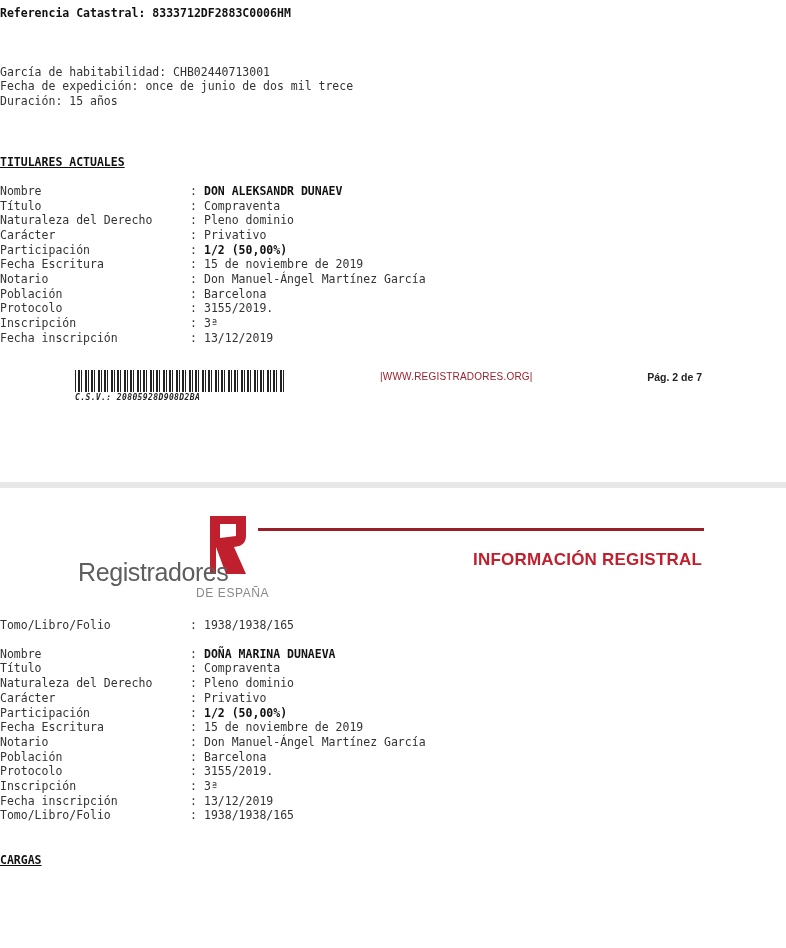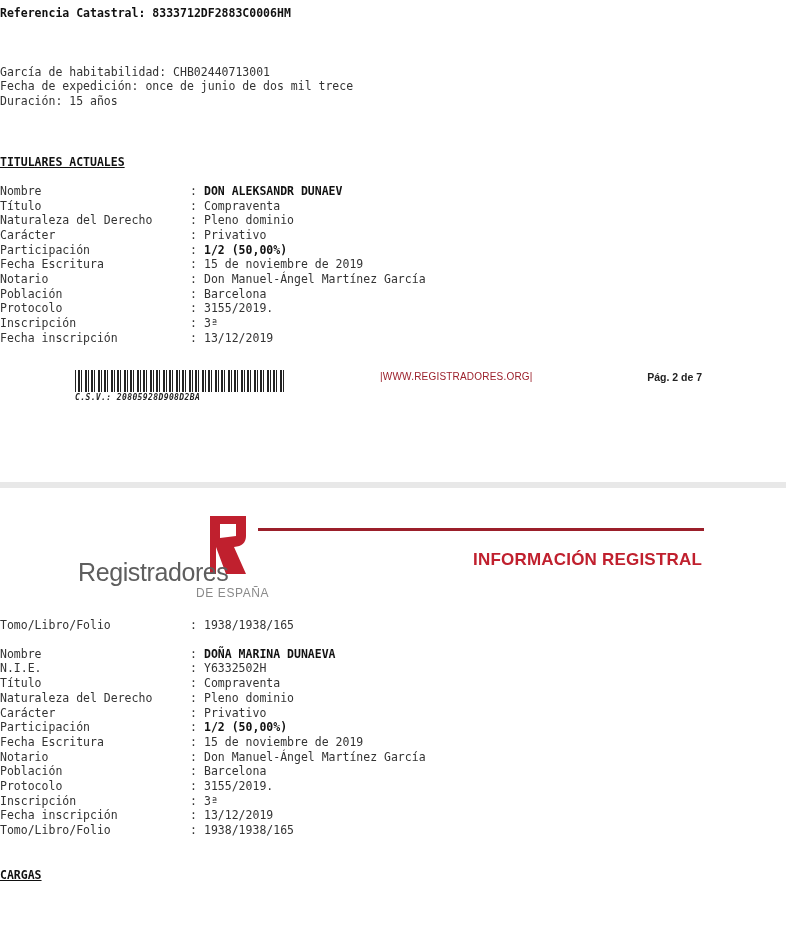--- a/index.html
+++ b/index.html
@@ -259,21 +259,20 @@
   </div>
 
   <div class="content">
     <span class="mono kv"><span class="k">Tomo/Libro/Folio</span><span class="sep">:</span><span>1938/1938/165</span></span>
   </div>
 
   <div class="spacer-sm"></div>
 
   <div class="content">
     <span class="mono kv"><span class="k">Nombre</span><span class="sep">:</span><span class="bold">DOÑA MARINA DUNAEVA</span></span>
-    <span class="mono kv"><span class="k">N.I.E.</span><span class="sep">:</span><span>Y6332502H</span></span>
     <span class="mono kv"><span class="k">Título</span><span class="sep">:</span><span>Compraventa</span></span>
     <span class="mono kv"><span class="k">Naturaleza del Derecho</span><span class="sep">:</span><span>Pleno dominio</span></span>
     <span class="mono kv"><span class="k">Carácter</span><span class="sep">:</span><span>Privativo</span></span>
     <span class="mono kv"><span class="k">Participación</span><span class="sep">:</span><span class="bold">1/2 (50,00%)</span></span>
     <span class="mono kv"><span class="k">Fecha Escritura</span><span class="sep">:</span><span>15 de noviembre de 2019</span></span>
     <span class="mono kv"><span class="k">Notario</span><span class="sep">:</span><span>Don Manuel-Ángel Martínez García</span></span>
     <span class="mono kv"><span class="k">Población</span><span class="sep">:</span><span>Barcelona</span></span>
     <span class="mono kv"><span class="k">Protocolo</span><span class="sep">:</span><span>3155/2019.</span></span>
     <span class="mono kv"><span class="k">Inscripción</span><span class="sep">:</span><span>3ª</span></span>
     <span class="mono kv"><span class="k">Fecha inscripción</span><span class="sep">:</span><span>13/12/2019</span></span>

